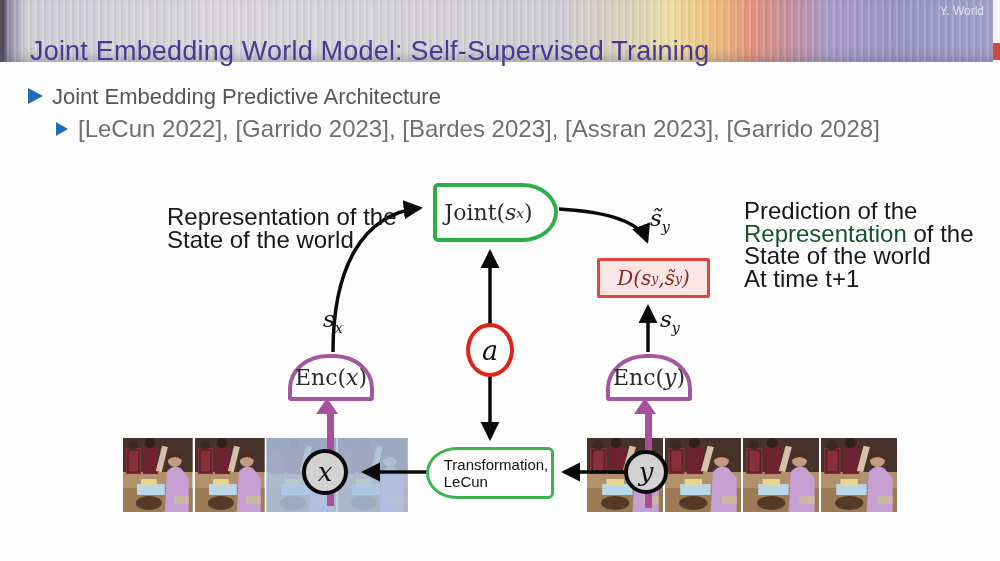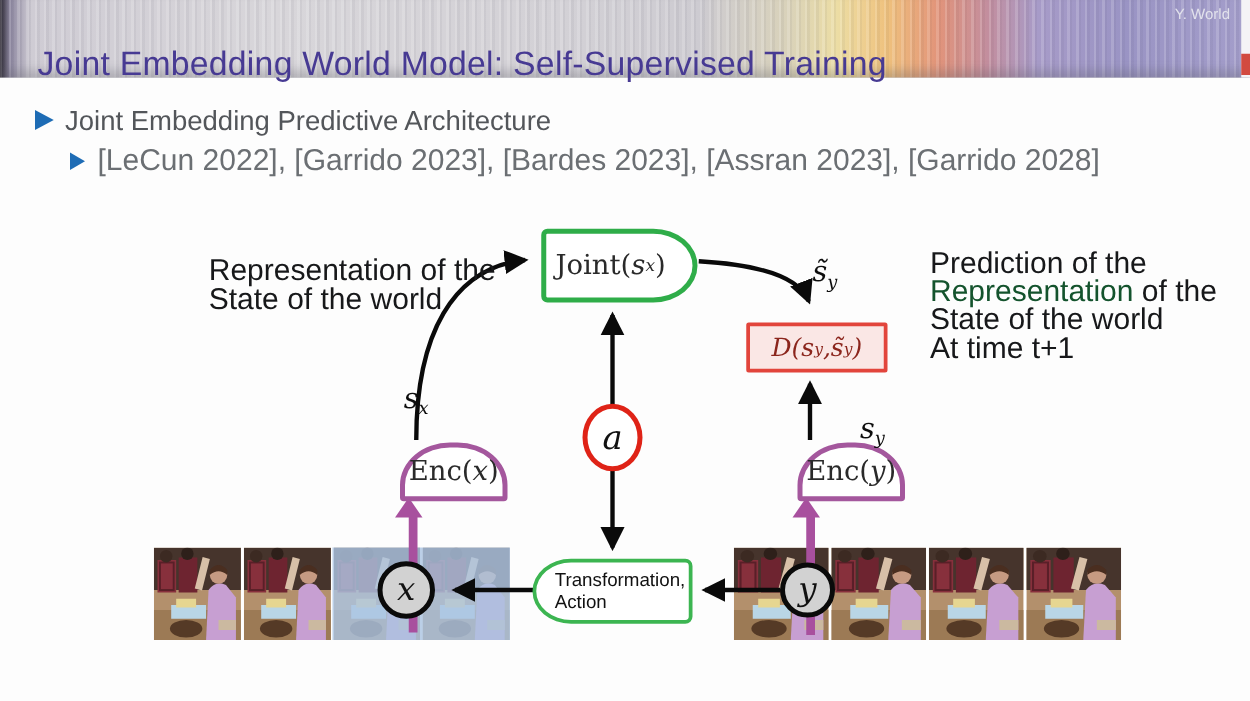--- a/index.html
+++ b/index.html
@@ -43,21 +43,21 @@
   .math-label sub,.box sub{font-size:.62em;font-style:italic;}
   
   .box{position:absolute;display:flex;align-items:center;justify-content:center;
     background:#fff;box-sizing:border-box;
     font-family:"DejaVu Serif","Liberation Serif",serif;font-size:22px;color:#2a2a2a;}
   .pred-box{left:433px;top:183px;width:125px;height:59px;border:4px solid #2fad49;
     border-radius:5px 36px 36px 5px / 5px 30px 30px 5px;padding-right:14px;}
   .d-box{left:597px;top:258px;width:113px;height:40px;border:3px solid #e2453c;
     background:#fae7e5;border-radius:2px;font-size:20px;color:#8b251c;font-style:italic;}
   .enc-box{width:86px;height:47px;border:4px solid #a4579d;
-    border-radius:40px 40px 3px 3px / 34px 34px 3px 3px;margin-left:32px;}
+    border-radius:40px 40px 3px 3px / 34px 34px 3px 3px;}
   .enc-x{left:288px;top:354px;}
   .enc-y{left:606px;top:354px;}
   .trans-box{left:426px;top:447px;width:128px;height:52px;border:3.5px solid #3cb551;
     border-radius:32px 6px 6px 32px / 27px 6px 6px 27px;
     font-family:"Liberation Sans",sans-serif;font-size:15px;line-height:17px;
     color:#111;text-align:left;padding-left:12px;}
   .circle{position:absolute;display:flex;align-items:center;justify-content:center;
     border-radius:50%;box-sizing:border-box;
     font-family:"DejaVu Serif","Liberation Serif",serif;font-style:italic;}
   .a-circle{left:466px;top:323px;width:48px;height:54px;border:4.5px solid #df2317;
@@ -197,38 +197,38 @@
 
   <div class="box enc-box enc-y">
     <span>Enc(</span>
       <i>y</i>
       <span>)</span>
   </div>
 
   <div class="box trans-box">
     <div>
       <div>Transformation,</div>
-      <div>Action</div>
+      <div>LeCun</div>
     </div>
   </div>
 
   <div class="circle a-circle">
     <span>a</span>
   </div>
   <div class="circle x-circle">
     <span>x</span>
   </div>
   <div class="circle y-circle">
     <span>y</span>
   </div>
 
   <div class="math-label" style="left:323px;top:306px;">
     <span>s</span><sub>x</sub>
   </div>
-  <div class="math-label" style="left:660px;top:330px;margin-left:28px;">
+  <div class="math-label" style="left:660px;top:306px;">
     <span>s</span><sub>y</sub>
   </div>
   <div class="math-label" style="left:650px;top:205px;">
     <span>s̃</span><sub>y</sub>
   </div>
 
   <div class="note" style="left:167px;top:206px;">
     <div>Representation of the</div>
     <div>State of the world</div>
   </div>

